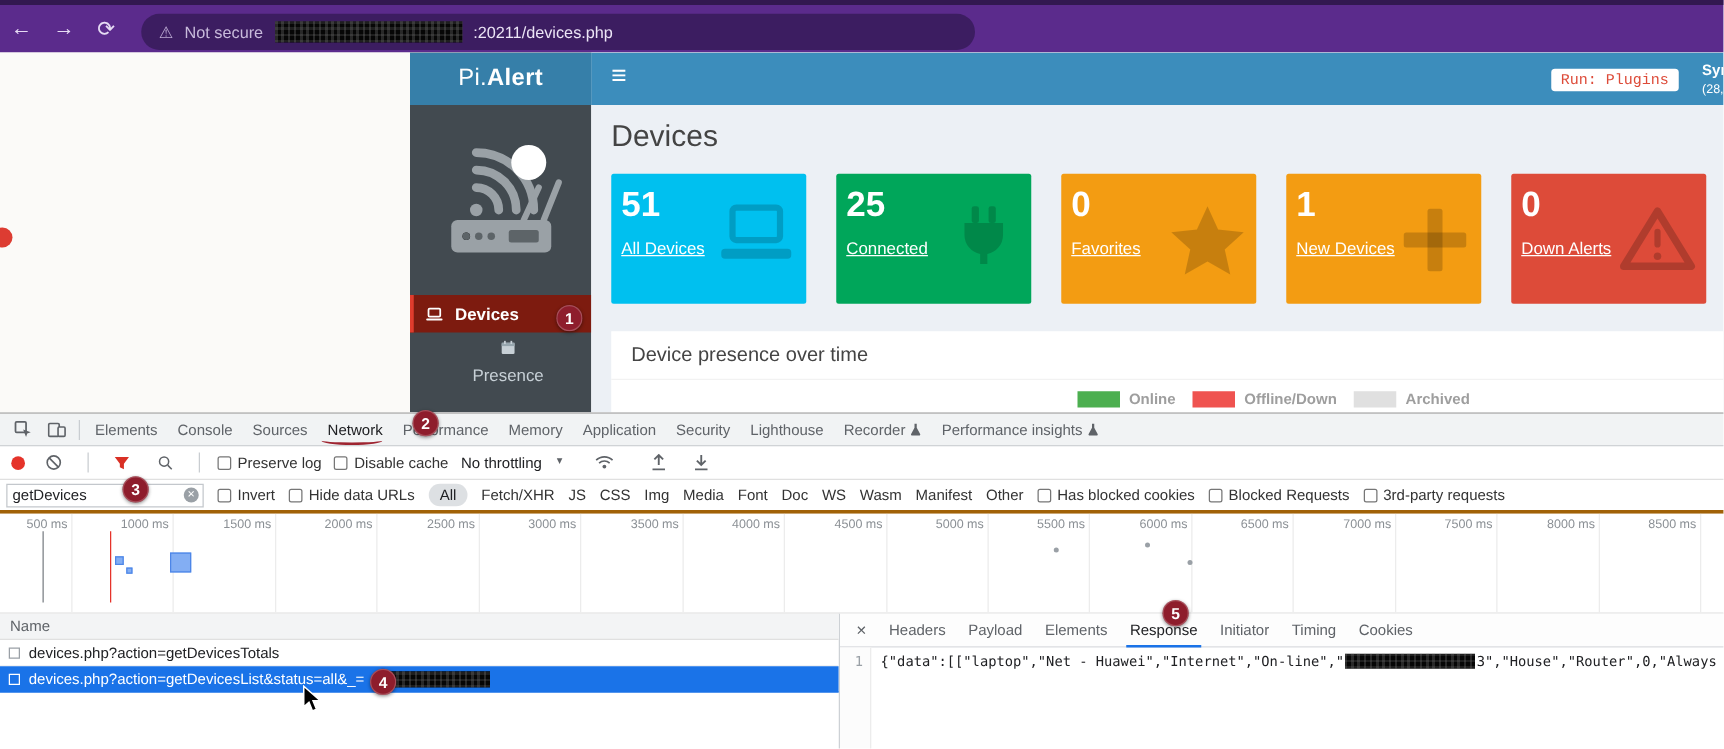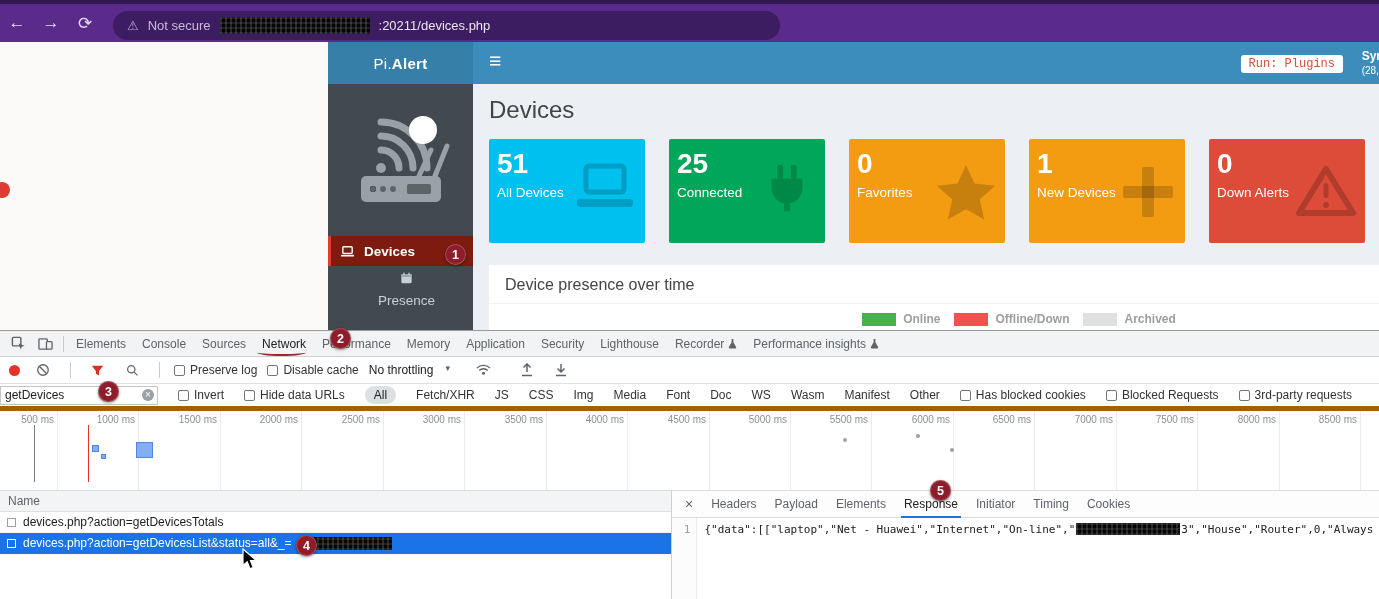--- a/index.html
+++ b/index.html
@@ -20,41 +20,41 @@
     background-image:repeating-linear-gradient(90deg, rgba(130,130,130,.28) 0 2px, transparent 2px 5px),
                      repeating-linear-gradient(0deg, rgba(130,130,130,.2) 0 2px, transparent 2px 5px); }
   .redacted-url { width:150px; height:17px; }
 
   
   .page { position:absolute; left:0; top:42px; width:1379px; height:288px; background:#fbfaf8; overflow:hidden; }
   .app { position:absolute; left:328px; top:0; right:0; height:100%; }
 
   .sidebar { position:absolute; left:0; top:0; width:145px; height:100%; background:#424a50; }
   .brand { height:42px; background:#367fa9; color:#fff; display:flex; align-items:center; justify-content:center;
-    font-size:15px; letter-spacing:.3px; }
+    font-size:19px; letter-spacing:.3px; }
   .brand .bold { font-weight:bold; }
   .router-wrap { height:152px; display:flex; align-items:center; justify-content:center; }
   .menu-item { height:30px; display:flex; align-items:center; gap:9px; padding-left:12px; font-size:13.5px; color:#c7d0d6; }
   .menu-item.active { background:#7d1b0f; border-left:3px solid #e03c2d; padding-left:9px; color:#fff; font-weight:bold; }
   .menu-item.presence { height:36px; margin-top:6px;flex-direction:column; }
 
   .main { position:absolute; left:145px; right:0; top:0; height:100%; }
   .navbar { height:42px; background:#3c8dbc; position:relative; }
   .hamburger { color:#fff; font-size:21px; position:absolute; left:16px; top:7px; }
   .run-plugins { position:absolute; right:36px; top:13px; background:#fff; color:#dd4b39;
     font-family:"Liberation Mono", monospace; font-size:12px; padding:2px 8px; border-radius:3px; }
   .user-blurb { position:absolute; right:-8px; top:6px; color:#fff; font-size:10px; line-height:1.35; }
   .user-blurb .l1 { font-weight:bold; font-size:12px; }
 
   .content { position:absolute; top:42px; left:0; right:0; bottom:0; background:#ecf0f5; padding:12px 0 0 16px; }
   .page-title { font-size:24px; font-weight:400; color:#444; margin-bottom:15px; }
   .stats { display:flex; gap:24px; }
   .stat { width:156px; height:104px; border-radius:2px; color:#fff; position:relative; padding:10px 8px; overflow:hidden; }
   .stat .value { font-size:28px; font-weight:bold; line-height:1.1; }
-  .stat .label { font-size:13.5px; margin-top:5px; }
+  .stat .label { font-size:13.5px; margin-top:11px;text-decoration:underline; }
   .stat svg { position:absolute; right:8px; top:24px; }
   .bg-cyan{background:#00c0ef} .bg-green{background:#00a65a} .bg-yellow{background:#f39c12} .bg-red{background:#dd4b39}
 
   .panel { margin-top:22px; background:#fff; height:80px; }
   .panel-title { font-size:16px; color:#444; padding:11px 16px 9px; border-bottom:1px solid #f2f2f2; }
   .legend { display:flex; justify-content:center; gap:14px; padding-top:8px; margin-left:170px;font-weight:bold; }
   .legend-item { display:flex; align-items:center; gap:7px; font-size:12px; color:#9e9e9e; }
   .swatch { width:34px; height:13px; }
   .sw-green{background:#4caf50} .sw-red{background:#ef5350} .sw-gray{background:#e0e0e0}
 
@@ -69,21 +69,21 @@
   .red-arc { position:absolute; left:3px; right:8px; bottom:1px; height:7px;
     border-bottom:2.5px solid #9e2430; border-radius:0 0 70% 70%; }
 
   .dt-toolbar { height:27px; border-bottom:1px solid #e0e0e0; display:flex; align-items:center; padding-left:9px; gap:10px; }
   .rec-dot { width:11px; height:11px; border-radius:50%; background:#e5332a; }
   .cb-group { display:flex; align-items:center; gap:5px; white-space:nowrap; }
   .cb { width:11px; height:11px; border:1px solid #767676; border-radius:2px; background:#fff; flex:none; }
   .throttle { display:flex; gap:12px; color:#202124; }
   .caret { font-size:9px; color:#5f6368; }
 
-  .dt-filterbar { height:27px; border-bottom:5px solid #a16207; display:flex; align-items:center; gap:20px; }
+  .dt-filterbar { height:27px; border-bottom:3px solid #a16207; display:flex; align-items:center; gap:11px; padding-left:5px; }
   .filter-box { position:relative; width:158px; height:19px; border:1px solid #c3c7cc; display:flex; align-items:center; background:#fff; flex:none; }
   .filter-box input { border:none; outline:none; width:136px; font-size:12px; padding-left:4px;
     font-family:"Liberation Sans", sans-serif; color:#202124; background:transparent; }
   .clear-btn { position:absolute; right:3px; width:12px; height:12px; border-radius:50%; background:#9aa0a6;
     color:#fff; font-size:10px; line-height:12px; text-align:center; }
   .pill { padding:2px 9px; border-radius:10px; white-space:nowrap; }
   .pill.selected { background:#dde0e3; color:#202124; }
   .type-label { color:#333; white-space:nowrap; }
 
   .dt-timeline { position:relative; height:80px; border-bottom:1px solid #ddd; overflow:hidden; background:#fff; }

